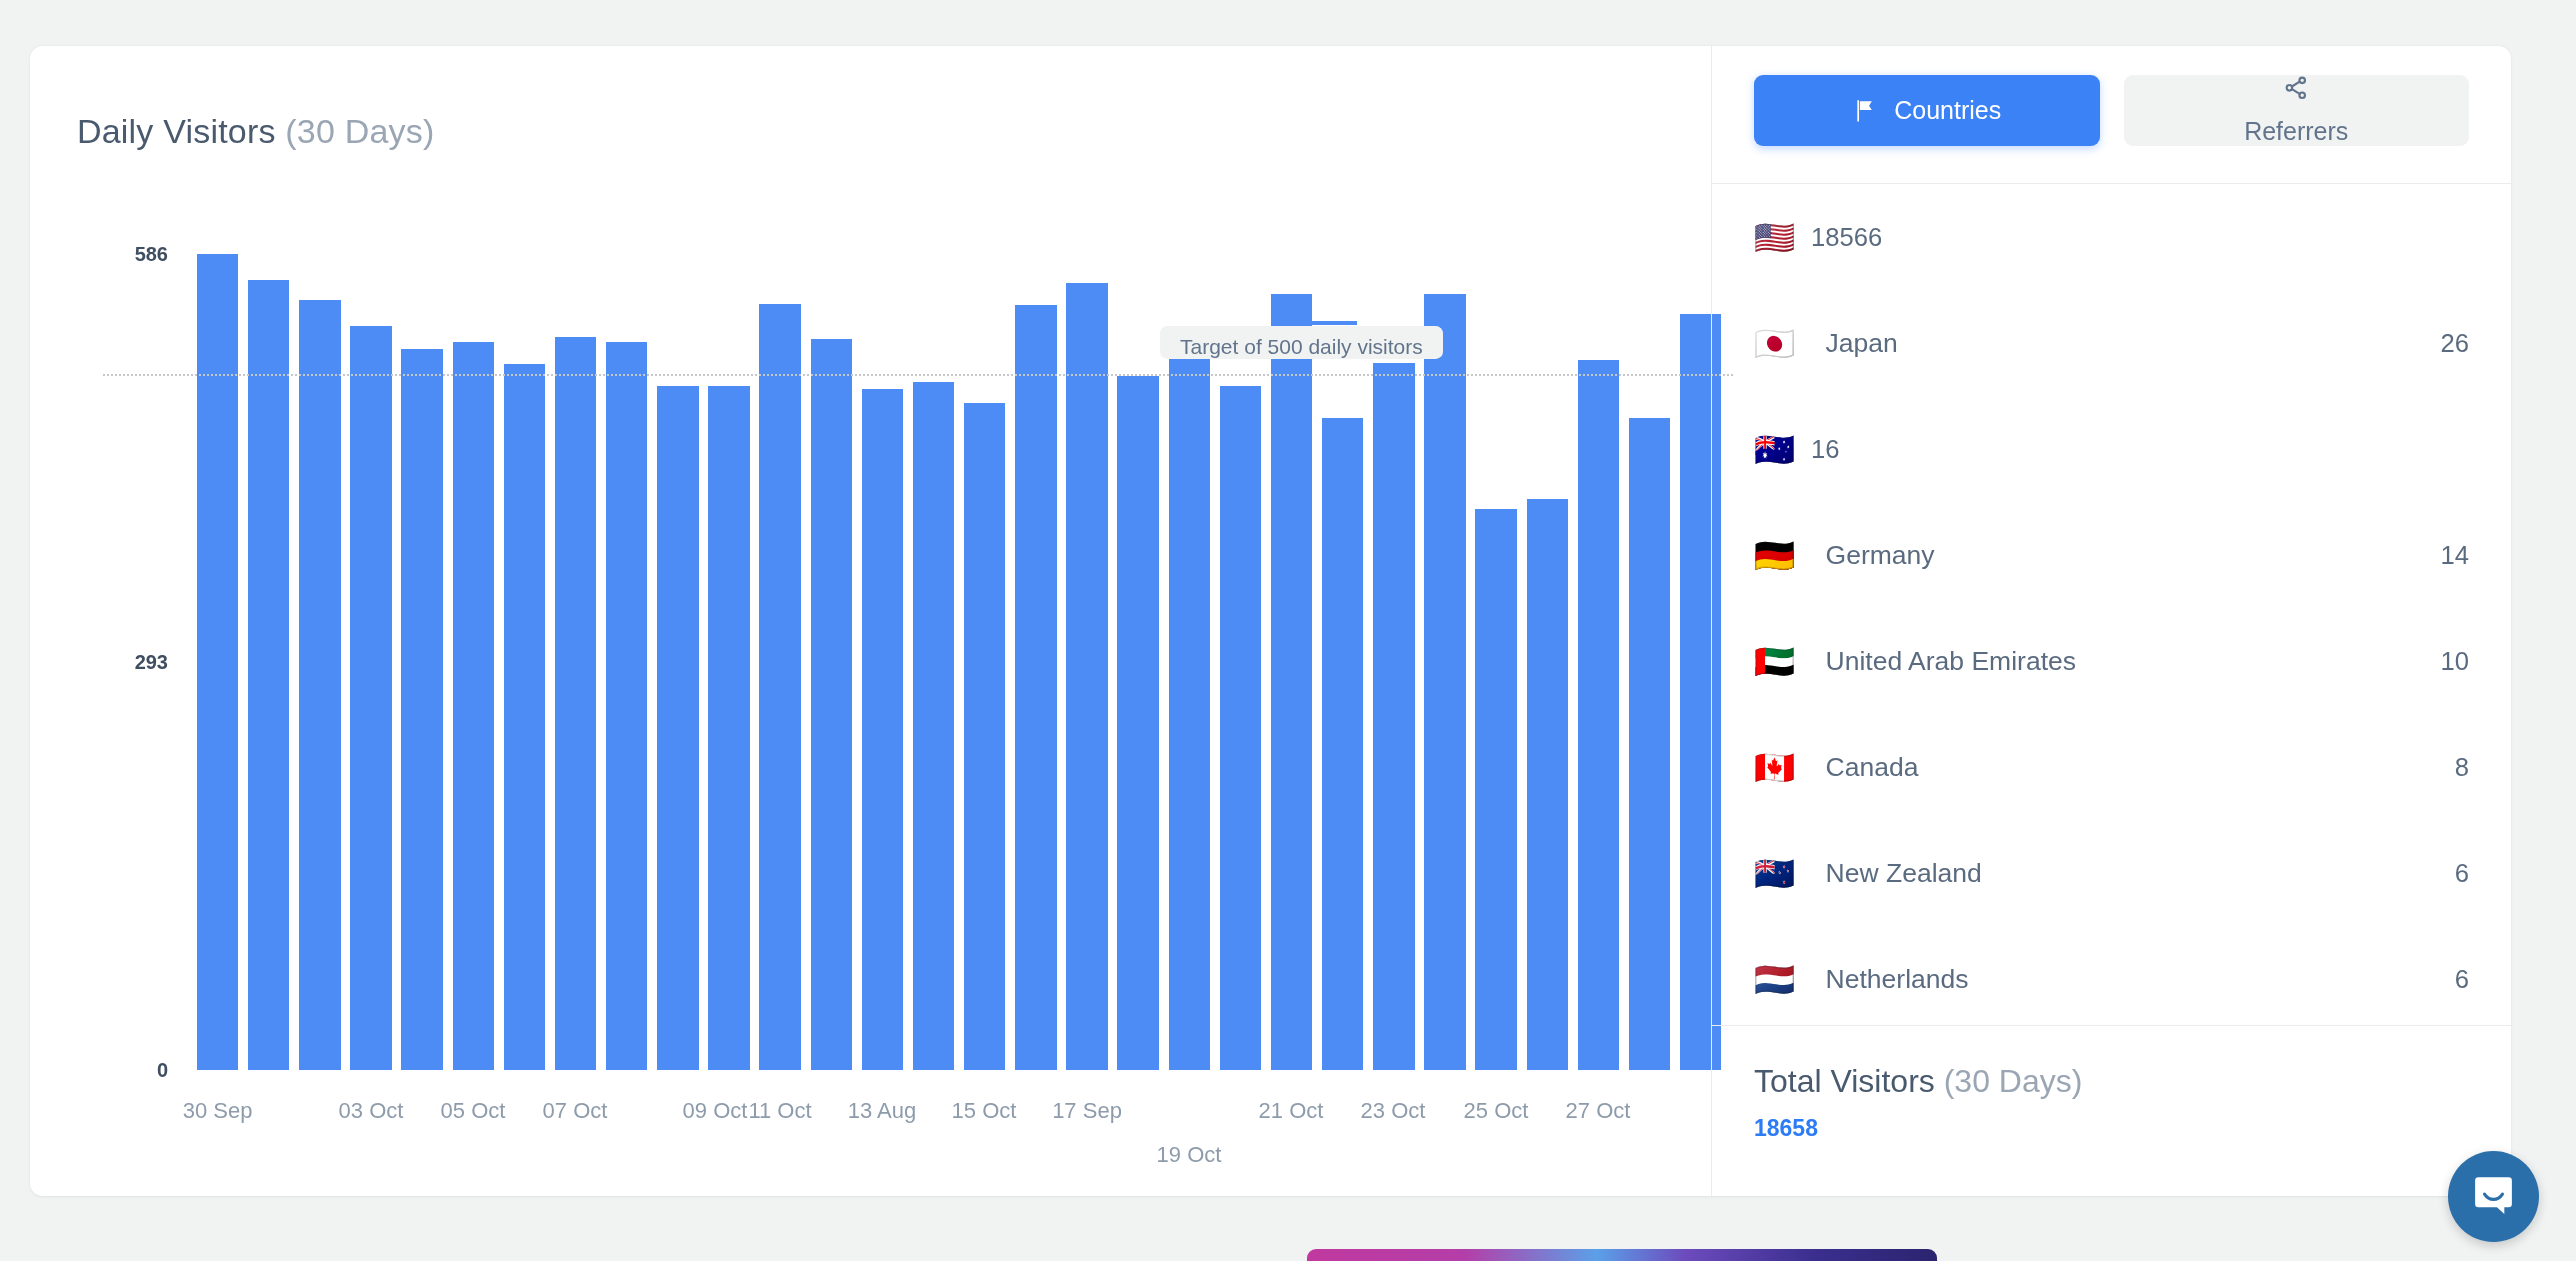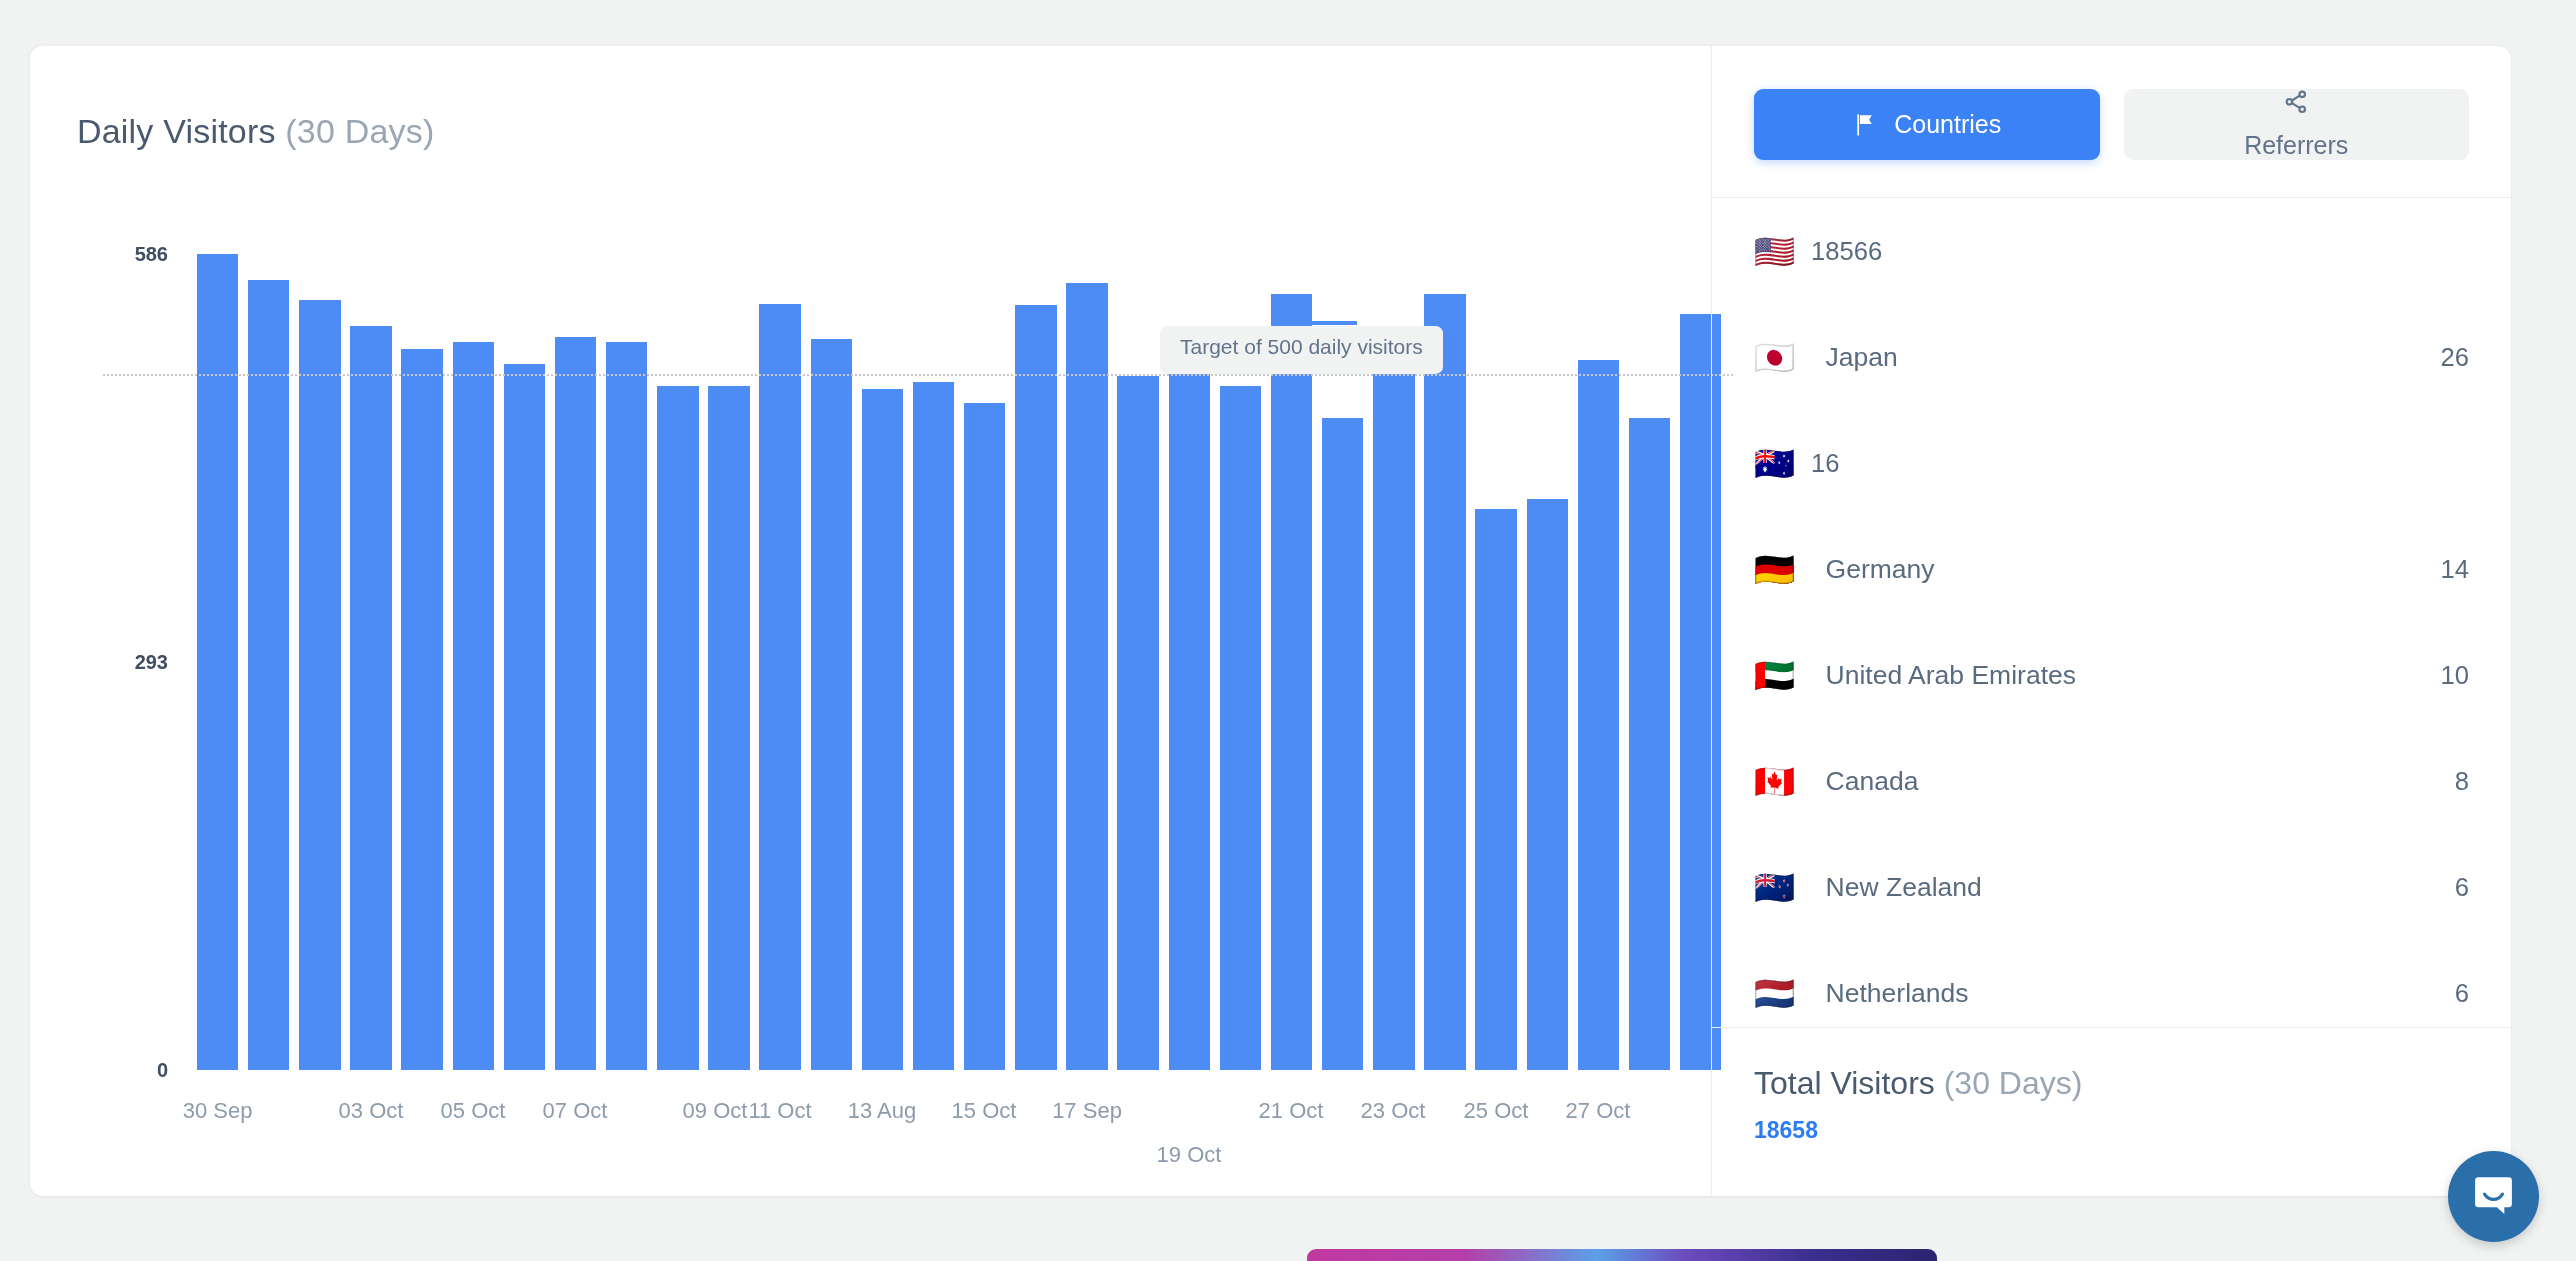--- a/index.html
+++ b/index.html
@@ -44,21 +44,21 @@
 
   .targetline {
     position: absolute; left: -89px; right: -7.3px;
     border-top: 2.7px dotted #c6c8cb;
     height: 0;
   }
   .target-badge {
     position: absolute;
     background: #f1f2f2;
     border-radius: 7.3px;
-    padding: 9px 20px 15px;
+    padding: 9px 20px 0;
     font-size: 21px; color: #62748c;
     white-space: nowrap;
   }
   .target-tick {
     position: absolute;
     width: 62px; height: 3.7px; background: #4d8bf5;
   }
 
   .ylabels { position: absolute; left: 0; top: 0; width: 162px; height: 1262px; }
   .ylabel {
@@ -77,21 +77,21 @@
 
   
   .side-panel {
     position: relative;
     width: 800px; height: 100%;
     border-left: 1.8px solid #ebecee;
     display: flex; flex-direction: column;
   }
   .tabs {
     display: flex; gap: 24px;
-    padding: 43px 42px 37px 42px;
+    padding: 29px 42px 37px 42px;
     border-bottom: 1.8px solid #ebecee;
   }
   .tab {
     flex: 1 1 0;
     height: 71px;
     border-radius: 9px;
     display: flex; align-items: center; justify-content: center; gap: 16.4px;
     font-size: 25px;
     cursor: pointer;
     user-select: none;

